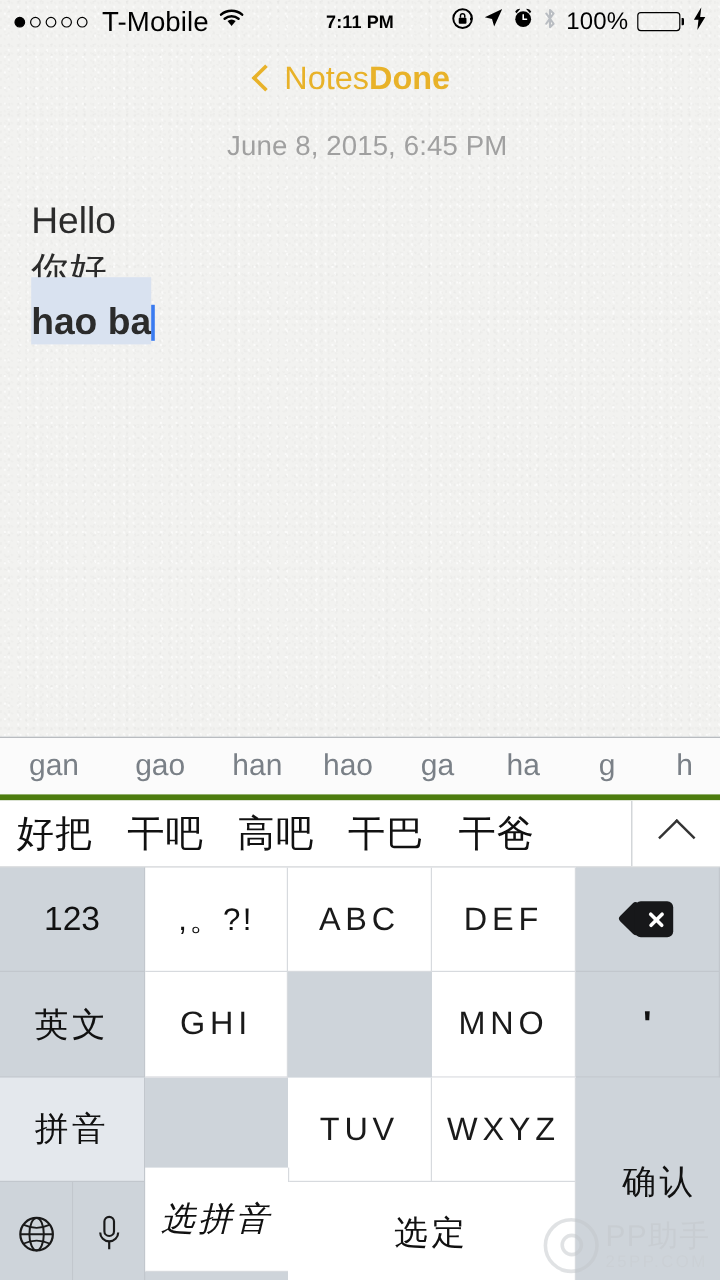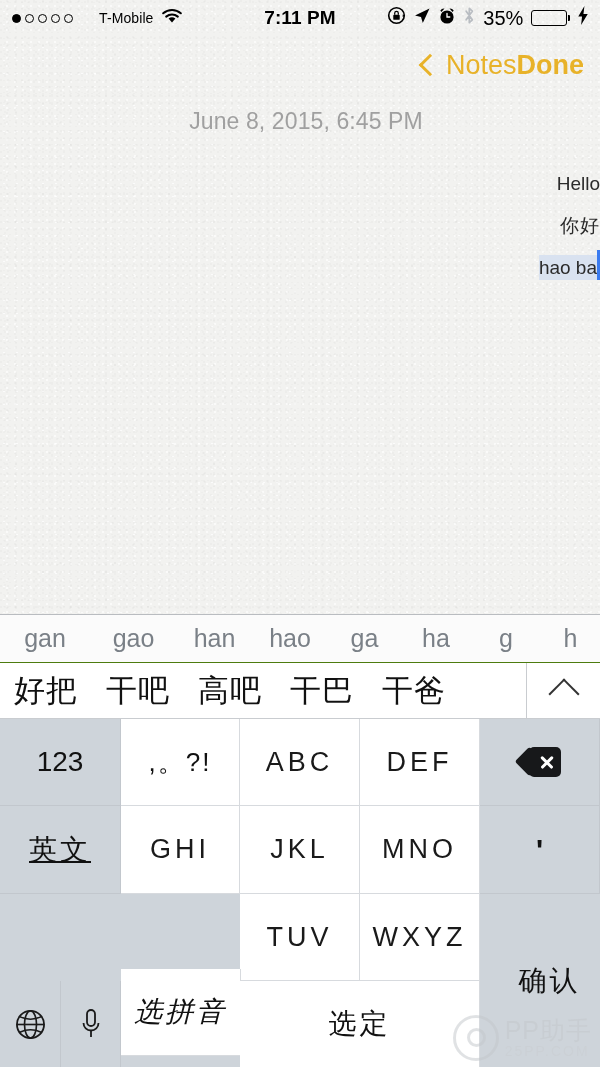--- a/index.html
+++ b/index.html
@@ -45,46 +45,46 @@
     letter-spacing: 0.1px;
   }
   .sb-left { display: flex; align-items: center; gap: 7px; }
   .sb-right {
     position: absolute; right: 11px; top: 0; height: 36px;
     display: flex; align-items: center; gap: 7px;
   }
   .sb-center {
     position: absolute; left: 0; right: 0; top: 0; height: 36px;
     display: flex; align-items: center; justify-content: center;
-    font-weight: bold; font-size: 19px; pointer-events: none;
+    font-weight: bold; font-size: 15px; pointer-events: none;
   }
   .dots { display: flex; align-items: center; gap: 4px; }
   .dot {
     width: 9px; height: 9px; border-radius: 50%;
     border: 1.4px solid #000; box-sizing: border-box;
   }
   .dot.filled { background: #000; }
-  .carrier { font-size: 14px; font-weight: 400; margin-left: 19px; }
+  .carrier { font-size: 23px; font-weight: 400; margin-left: 5px; }
   .batt-wrap { display: flex; align-items: center; gap: 1px; }
   .batt-body {
     width: 36px; height: 16px;
     border: 1.5px solid #000; border-radius: 3px;
     box-sizing: border-box; padding: 1.5px;
   }
   .batt-fill { height: 100%; background: #4cd964; border-radius: 1px; }
   .batt-cap { width: 2.5px; height: 6px; background: #000; border-radius: 0 1px 1px 0; }
   .pct { font-size: 20px; }
 
   
   #navbar {
     position: relative;
     height: 58px;
     display: flex;
     align-items: center;
-    justify-content: flex-end;
+    justify-content: center;
     padding: 0 16px 0 4px;
     box-sizing: border-box;
   }
   .nav-back {
     display: flex; align-items: center; gap: 5px;
     color: #e8b229; font-size: 27px; cursor: pointer;
   }
   .chev-left {
     display: inline-block; width: 13px; height: 13px;
     border-left: 3.4px solid #e8b229; border-bottom: 3.4px solid #e8b229;
@@ -103,32 +103,32 @@
   .note-date {
     text-align: center;
     color: #a0a0a0;
     font-size: 23px;
     padding-top: 14px;
     letter-spacing: 0.1px;
     margin-left: 12px;
   }
   .note-lines { padding: 28px 0 0 26px; }
   .note-line {
-    font-size: 19px;
+    font-size: 31px;
     color: #2b2b2b;
     line-height: 42px;
     height: 42px;
     white-space: nowrap;
-    text-align: right;
   }
   .note-line.cjk { letter-spacing: 1px; }
   .composing {
     background: #d9e2f0;
-    padding: 2px 0 2px 0;
+    padding: 19px 0 2px 0;
     box-decoration-break: clone;
+    font-weight: bold;
   }
   .caret {
     display: inline-block;
     width: 3px; height: 30px;
     background: #3a7bf0;
     vertical-align: -6px;
     margin-left: 0px;
   }
 
   
@@ -139,21 +139,21 @@
     height: 452px;
     background: #ced4da;
     border-top: 1px solid #b9bcc0;
   }
   
   #pinyin-strip {
     height: 47px;
     background: #fbfbfb;
     display: flex;
     align-items: center;
-    border-bottom: 1px solid #4d7c0f;
+    border-bottom: 5px solid #4d7c0f;
     overflow: hidden;
   }
   .pin-item {
     color: #7a8087;
     font-size: 25px;
     padding: 0 0;
     white-space: nowrap;
     cursor: pointer;
   }
   
@@ -325,21 +325,21 @@
           <path d="M2.3 3.6 a4.4 4.4 0 0 1 4.2 -2.2 l-3.1 3.6 z" fill="#000"></path>
           <path d="M15.7 3.6 a4.4 4.4 0 0 0 -4.2 -2.2 l3.1 3.6 z" fill="#000"></path>
           <path d="M9 6.4 V10 h2.8" stroke="#fff" stroke-width="1.3" fill="none" stroke-linecap="round"></path>
         </svg>
       </span>
       <span>
         <svg width="13" height="19" viewBox="0 0 13 20">
           <path d="M3 5.5 L9.5 14.5 L6.3 17.5 V2.5 L9.5 5.5 L3 14.5" stroke="#b9bdc2" stroke-width="1.8" fill="none" stroke-linejoin="round" stroke-linecap="round"></path>
         </svg>
       </span>
-      <span class="pct">35%</span>
+      <span class="pct">100%</span>
       <span class="batt-wrap">
         <span class="batt-body"><span class="batt-fill" style="width:100%"></span></span>
         <span class="batt-cap"></span>
       </span>
       <span>
         <svg width="12" height="19" viewBox="0 0 12 20">
           <path d="M7.5 0 L1 11 H5 L4 20 L11 8.5 H6.5 Z" fill="#000"></path>
         </svg>
       </span>
     </div>
@@ -395,28 +395,28 @@
       <div class="key white letters" style="left:240px; top:0px;   width:120px; height:87px;">ABC</div>
       <div class="key white letters" style="left:360px; top:0px;   width:120px; height:87px;">DEF</div>
       <div class="key gray" style="left:480px; top:0px;   width:120px; height:87px;">
         <span class="del-icon">
           <span class="tip"></span>
             <span class="body"></span>
             <span class="x"></span>
         </span>
       </div>
 
-      <div class="key gray cjk" style="left:0px;   top:87px;  width:121px; height:88px;text-decoration:underline;">英文</div>
+      <div class="key gray cjk" style="left:0px;   top:87px;  width:121px; height:88px;">英文</div>
       <div class="key white letters" style="left:121px; top:87px;  width:119px; height:88px;">GHI</div>
-      <div class="key white letters" style="left:240px; top:87px;  width:120px; height:88px;">JKL</div>
       <div class="key white letters" style="left:360px; top:87px;  width:120px; height:88px;">MNO</div>
       <div class="key gray" style="left:480px; top:87px;  width:120px; height:88px;">
         <span class="apos">'</span>
       </div>
 
+      <div class="key gray active cjk" style="left:0px;   top:175px; width:121px; height:87px;">拼音</div>
       <div class="key white letters" style="left:240px; top:175px; width:120px; height:87px;">TUV</div>
       <div class="key white letters" style="left:360px; top:175px; width:120px; height:87px;">WXYZ</div>
       <div class="key gray cjk" style="left:480px; top:175px; width:140px; height:174px;">确认</div>
 
       <div class="key gray" style="left:0px;   top:262px; width:61px;  height:87px;">
         <span class="globe-icon">
           <svg width="31" height="31" viewBox="0 0 32 32">
             <circle cx="16" cy="16" r="14" stroke="#1a1a1a" stroke-width="1.9" fill="none"></circle>
             <ellipse cx="16" cy="16" rx="6.2" ry="14" stroke="#1a1a1a" stroke-width="1.7" fill="none"></ellipse>
             <line x1="2" y1="16" x2="30" y2="16" stroke="#1a1a1a" stroke-width="1.7"></line>

